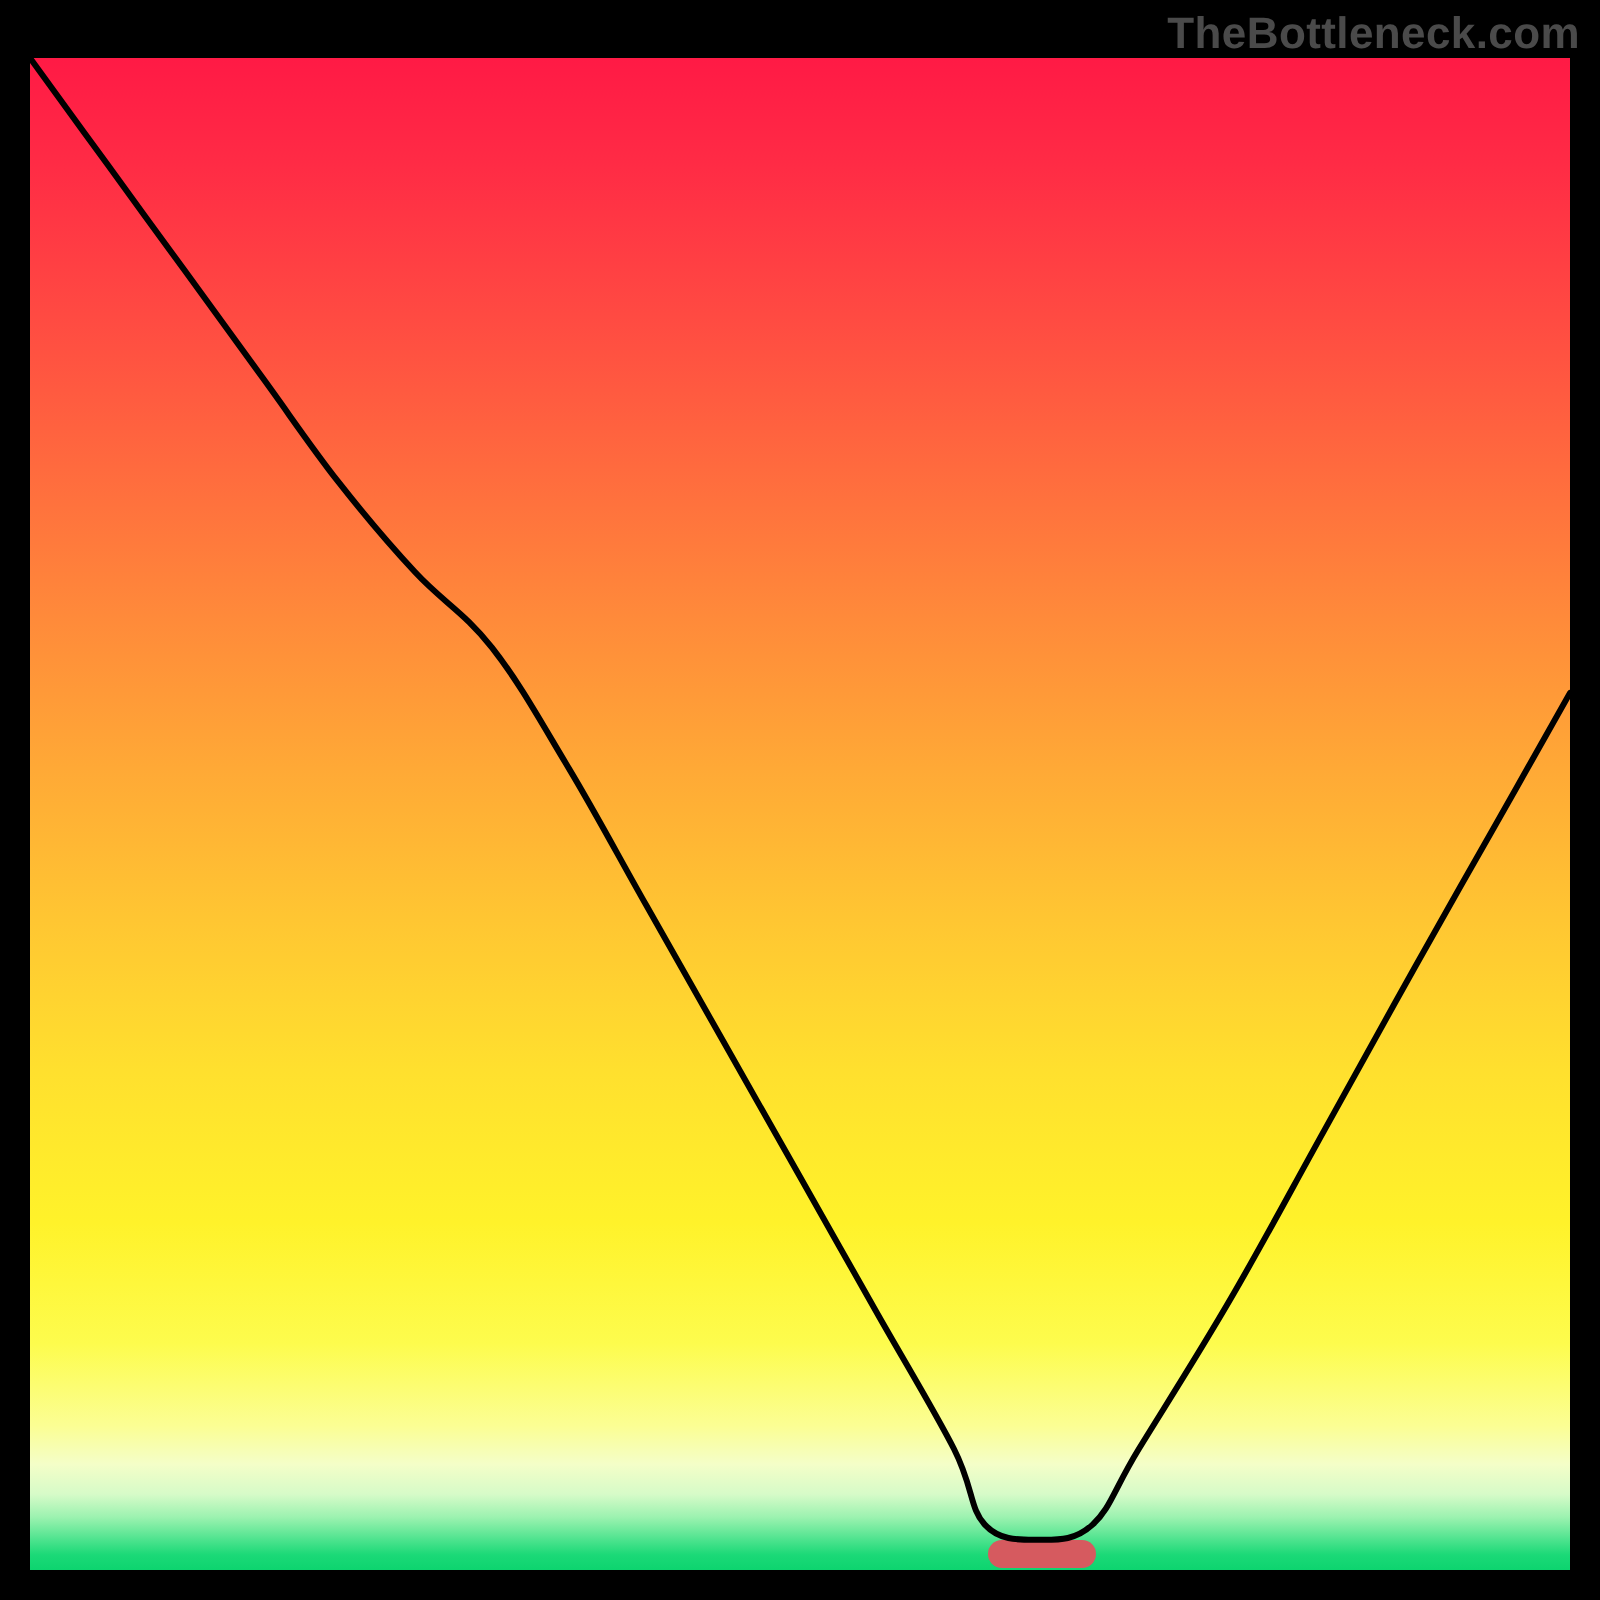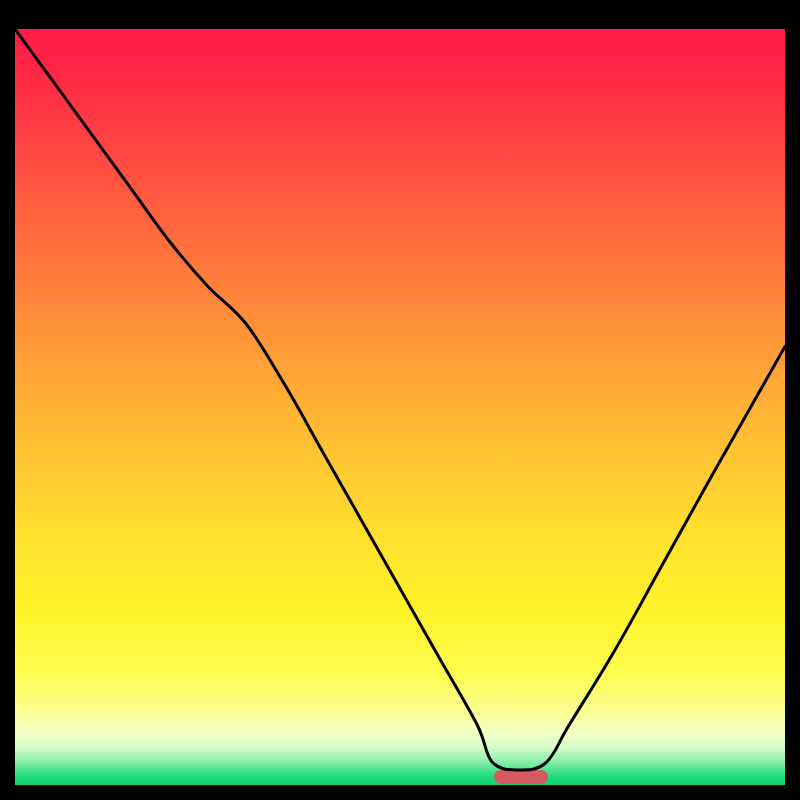--- a/index.html
+++ b/index.html
@@ -74,20 +74,21 @@
     width: 100%;
     height: 100%;
     pointer-events: none;
   }
 </style>
 </head>
 <body>
 
 <div class="frame">
 
+  <div class="watermark">TheBottleneck.com</div>
 
   <div class="plot-area">
     <div class="gradient"></div>
 
     <div class="marker" style="left:479px;top:741px;width:54px;height:14px;border-radius:7px;background:#d65a5f;"></div>
 
     <svg class="overlay" viewBox="0 0 770 756" preserveAspectRatio="none">
       <path fill="none" stroke="#000000" stroke-width="3" stroke-linejoin="round" stroke-linecap="round" d="M 0.0 0.0 C 6.9 9.5, 24.6 33.9, 38.5 52.9 C 52.4 72.0, 63.1 86.8, 77.0 105.8 C 90.9 124.9, 101.6 139.7, 115.5 158.8 C 129.4 177.8, 140.1 194.0, 154.0 211.7 C 167.9 229.4, 178.6 242.1, 192.5 257.0 C 206.4 272.0, 217.1 277.1, 231.0 294.8 C 244.9 312.5, 255.6 332.2, 269.5 355.3 C 283.4 378.5, 294.1 398.9, 308.0 423.4 C 321.9 447.9, 332.6 466.9, 346.5 491.4 C 360.4 515.9, 371.1 534.9, 385.0 559.4 C 398.9 583.9, 409.6 603.0, 423.5 627.5 C 437.4 652.0, 452.3 676.5, 462.0 695.5 C 471.7 714.6, 469.8 725.2, 477.4 733.3 C 485.0 741.5, 494.6 740.9, 504.4 740.9 C 514.1 740.9, 522.3 741.5, 531.3 733.3 C 540.3 725.2, 541.9 715.9, 554.4 695.5 C 566.9 675.1, 584.0 648.5, 600.6 619.9 C 617.2 591.3, 630.2 566.7, 646.8 536.8 C 663.4 506.8, 677.8 480.8, 693.0 453.6 C 708.2 426.4, 717.6 410.1, 731.5 385.6 C 745.4 361.1, 763.1 329.8, 770.0 317.5"></path>
     </svg>
   </div>

